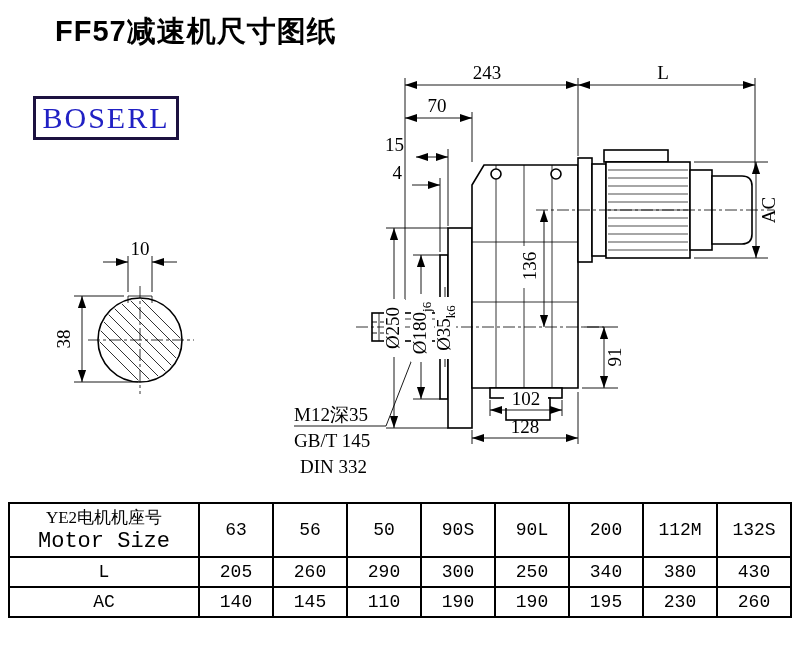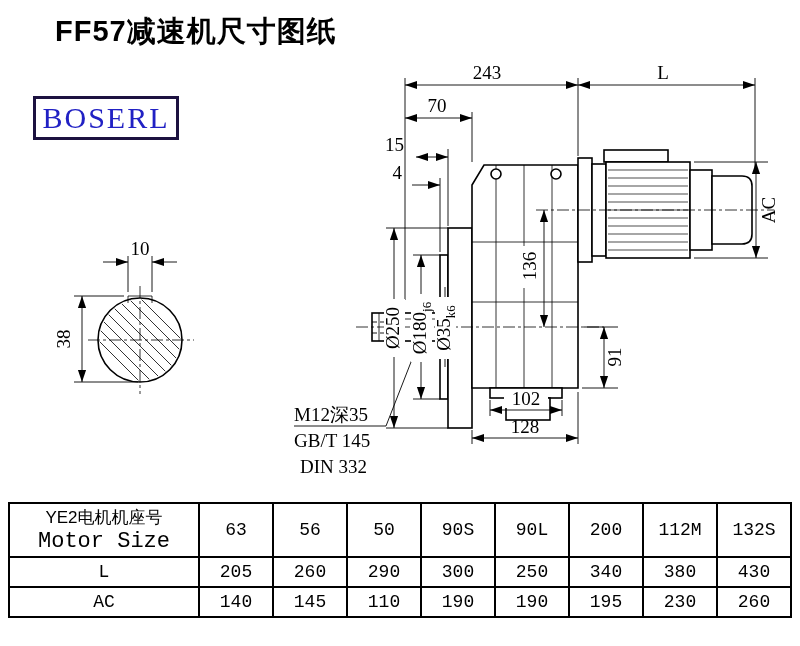--- a/index.html
+++ b/index.html
@@ -23,21 +23,21 @@
   .txt text  { font-family:"Liberation Serif", serif; font-size:19px; fill:#000; }
   .txt .sub  { font-size:13px; }
   marker path{ fill:#000; }
 
   table.dims { position:absolute; left:8px; top:502px; width:784px; border-collapse:collapse;
                table-layout:fixed; }
   table.dims td { border:2px solid #000; text-align:center; vertical-align:middle;
                   font-family:"Liberation Mono", monospace; font-size:18px; color:#000;
                   padding:0; height:28px; overflow:hidden; }
   table.dims tr.hdr td { height:52px; }
-  .hdr-cn { font-family:Liberation Sans, sans-serif; font-size:17px; }
+  .hdr-cn { font-family:Liberation Serif, serif; font-size:17px; }
   .hdr-en { font-family:"Liberation Mono", monospace; font-size:22px; }
 </style>
 </head>
 <body>
 
 <div class="stage">
 
   <div class="title">FF57减速机尺寸图纸</div>
   <div class="logo">BOSERL</div>
 

